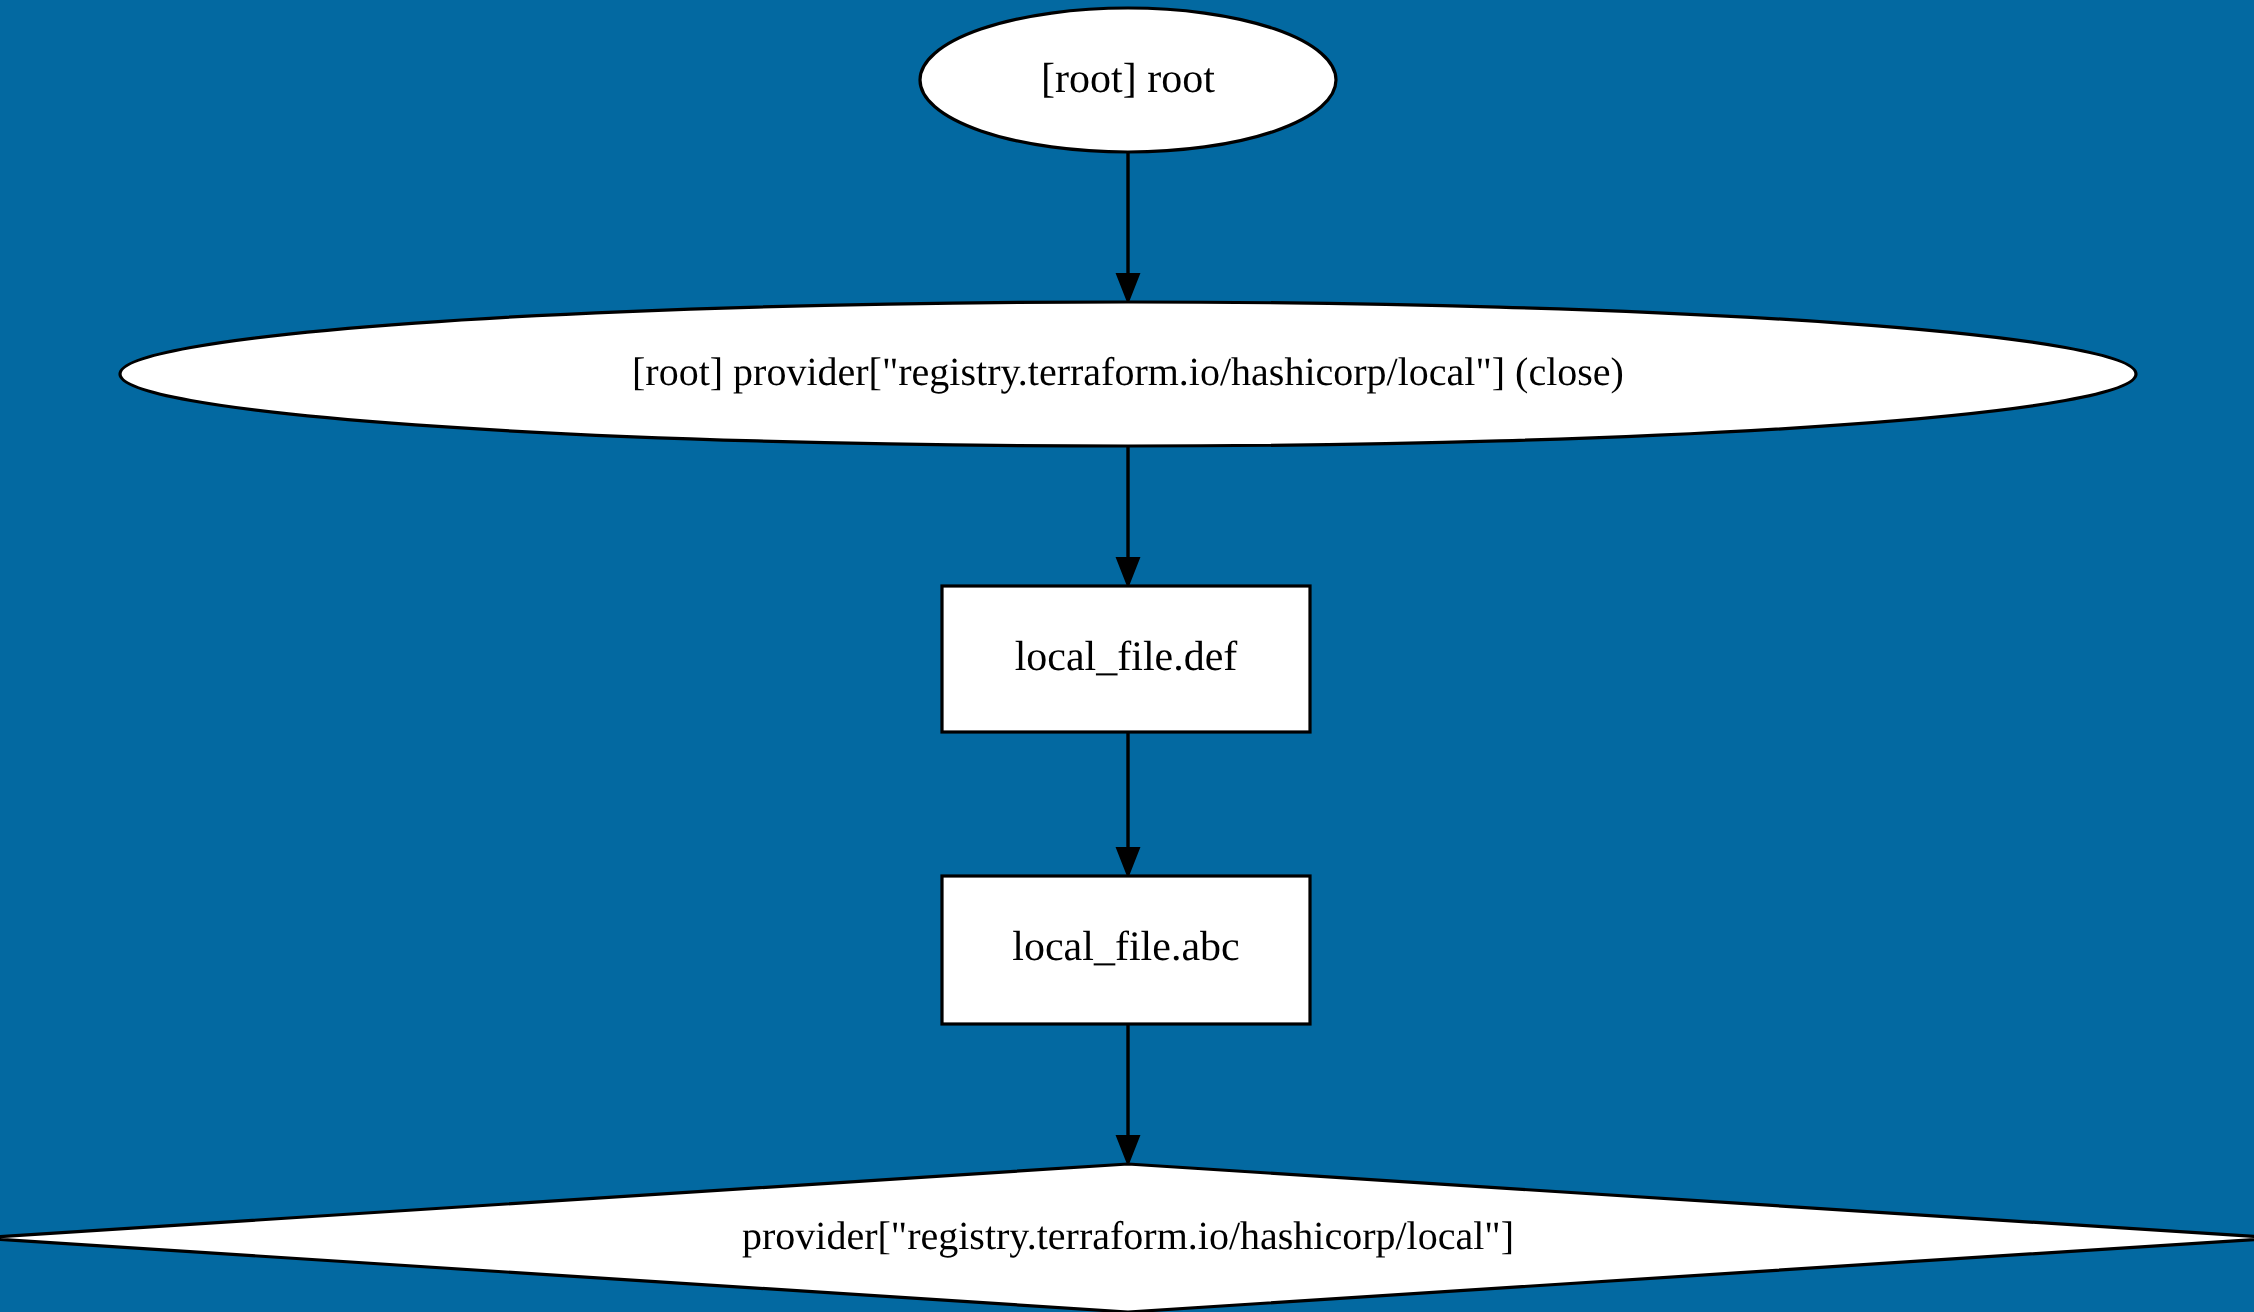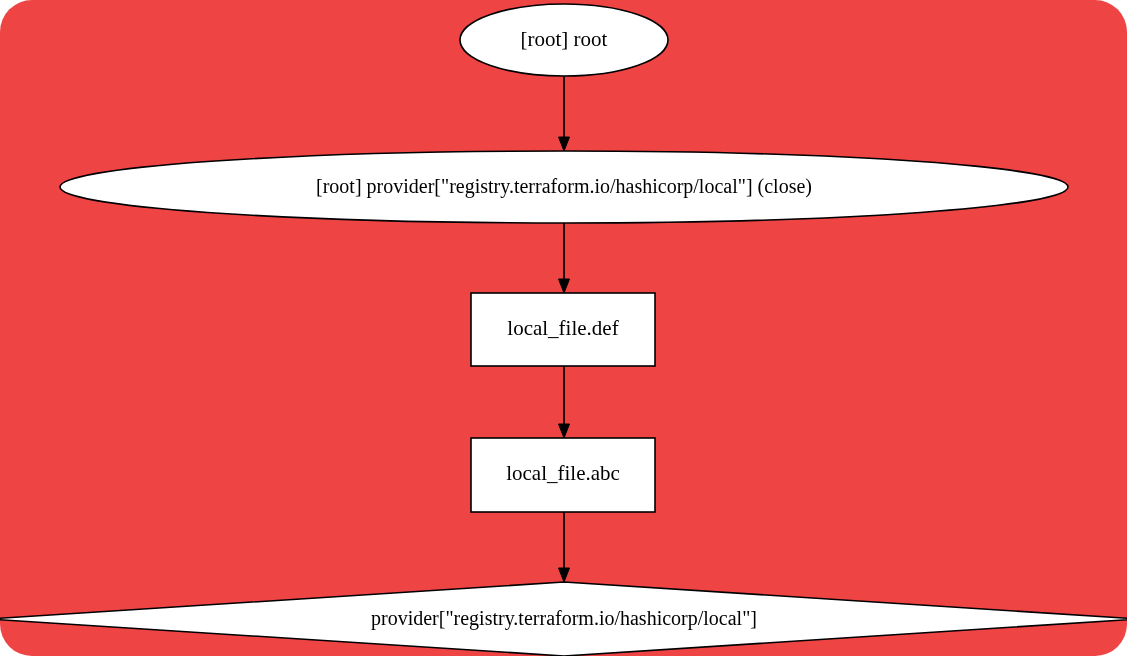--- a/index.html
+++ b/index.html
@@ -4,24 +4,23 @@
 <style>
   html, body {
     margin: 0;
     padding: 0;
     background: #ffffff;
   }
   #canvas {
     position: relative;
     width: 1127px;
     height: 656px;
-    background: #ef4444;
+    background: #0369a1;
     overflow: hidden;
     font-family: "Liberation Serif", "DejaVu Serif", serif;
-    border-radius: 32px;
   }
   #graph-svg {
     position: absolute;
     top: 0;
     left: 0;
     width: 1127px;
     height: 656px;
     display: block;
   }
   .node-shape {

